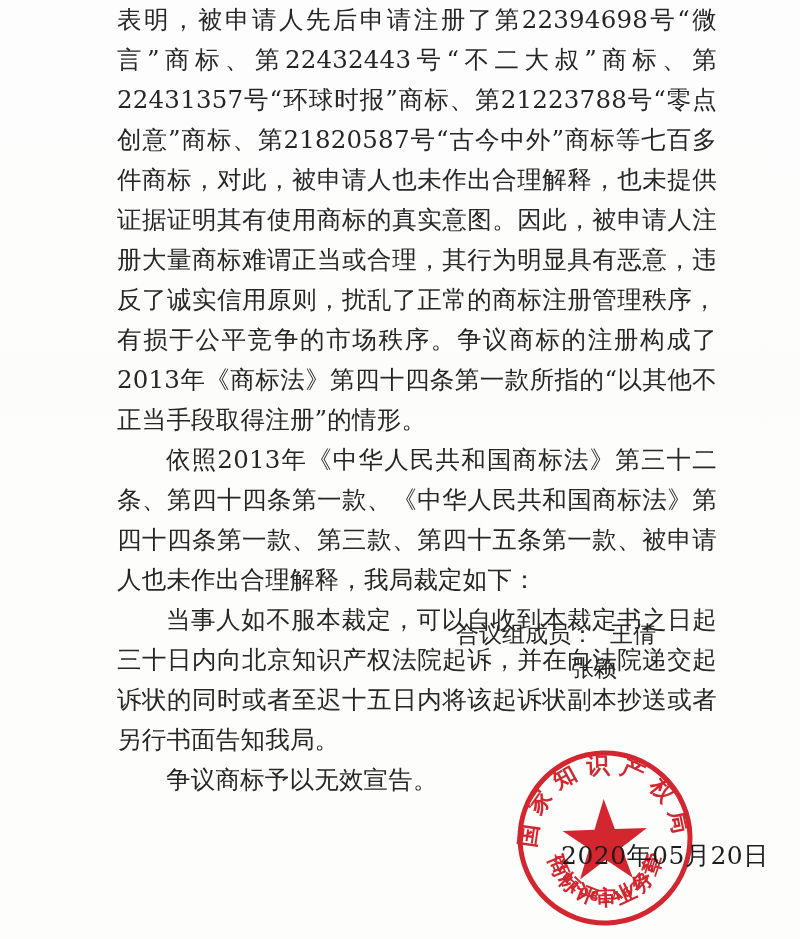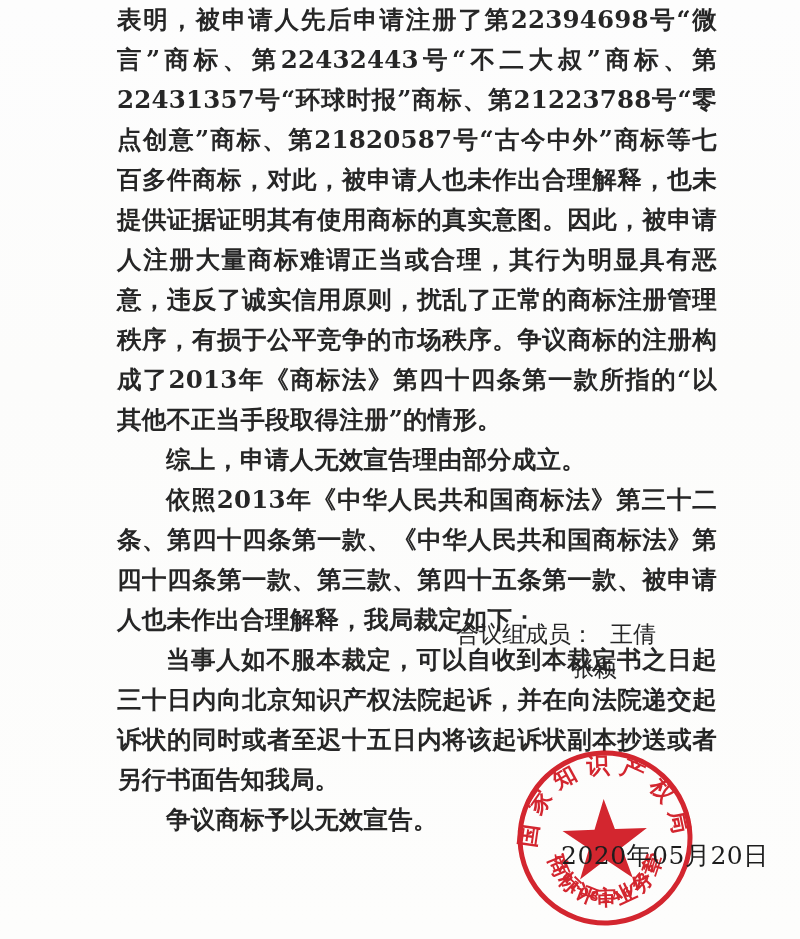--- a/index.html
+++ b/index.html
@@ -33,21 +33,21 @@
   }
 
   .para {
     margin: 0;
     color: #262626;
     font-size: 24.5px;
     line-height: 40px;
     text-align: justify;
     text-justify: inter-character;
     letter-spacing: 0.2px;
-    font-weight: 700;
+    font-weight: 400;
     -webkit-font-smoothing: none;
   }
   .para.indent {
     text-indent: 2em;
   }
   .para.first {
     text-indent: 0;
   }
 
   
@@ -107,21 +107,20 @@
 </style>
 </head>
 <body>
 
 <div class="page">
 
   <div class="doc-body">
 
     <p class="para first">表明，被申请人先后申请注册了第22394698号“微言”商标、第22432443号“不二大叔”商标、第22431357号“环球时报”商标、第21223788号“零点创意”商标、第21820587号“古今中外”商标等七百多件商标，对此，被申请人也未作出合理解释，也未提供证据证明其有使用商标的真实意图。因此，被申请人注册大量商标难谓正当或合理，其行为明显具有恶意，违反了诚实信用原则，扰乱了正常的商标注册管理秩序，有损于公平竞争的市场秩序。争议商标的注册构成了2013年《商标法》第四十四条第一款所指的“以其他不正当手段取得注册”的情形。</p>
 
-    <p class="para indent">综上，申请人无效宣告理由部分成立。</p>
 
     <p class="para indent">依照2013年《中华人民共和国商标法》第三十二条、第四十四条第一款、《中华人民共和国商标法》第四十四条第一款、第三款、第四十五条第一款、被申请人也未作出合理解释，我局裁定如下：</p>
 
     <p class="para indent">当事人如不服本裁定，可以自收到本裁定书之日起三十日内向北京知识产权法院起诉，并在向法院递交起诉状的同时或者至迟十五日内将该起诉状副本抄送或者另行书面告知我局。</p>
 
     <p class="para indent">争议商标予以无效宣告。</p>
   </div>
 
   <div class="signature-block">
     <span class="sig-row">

